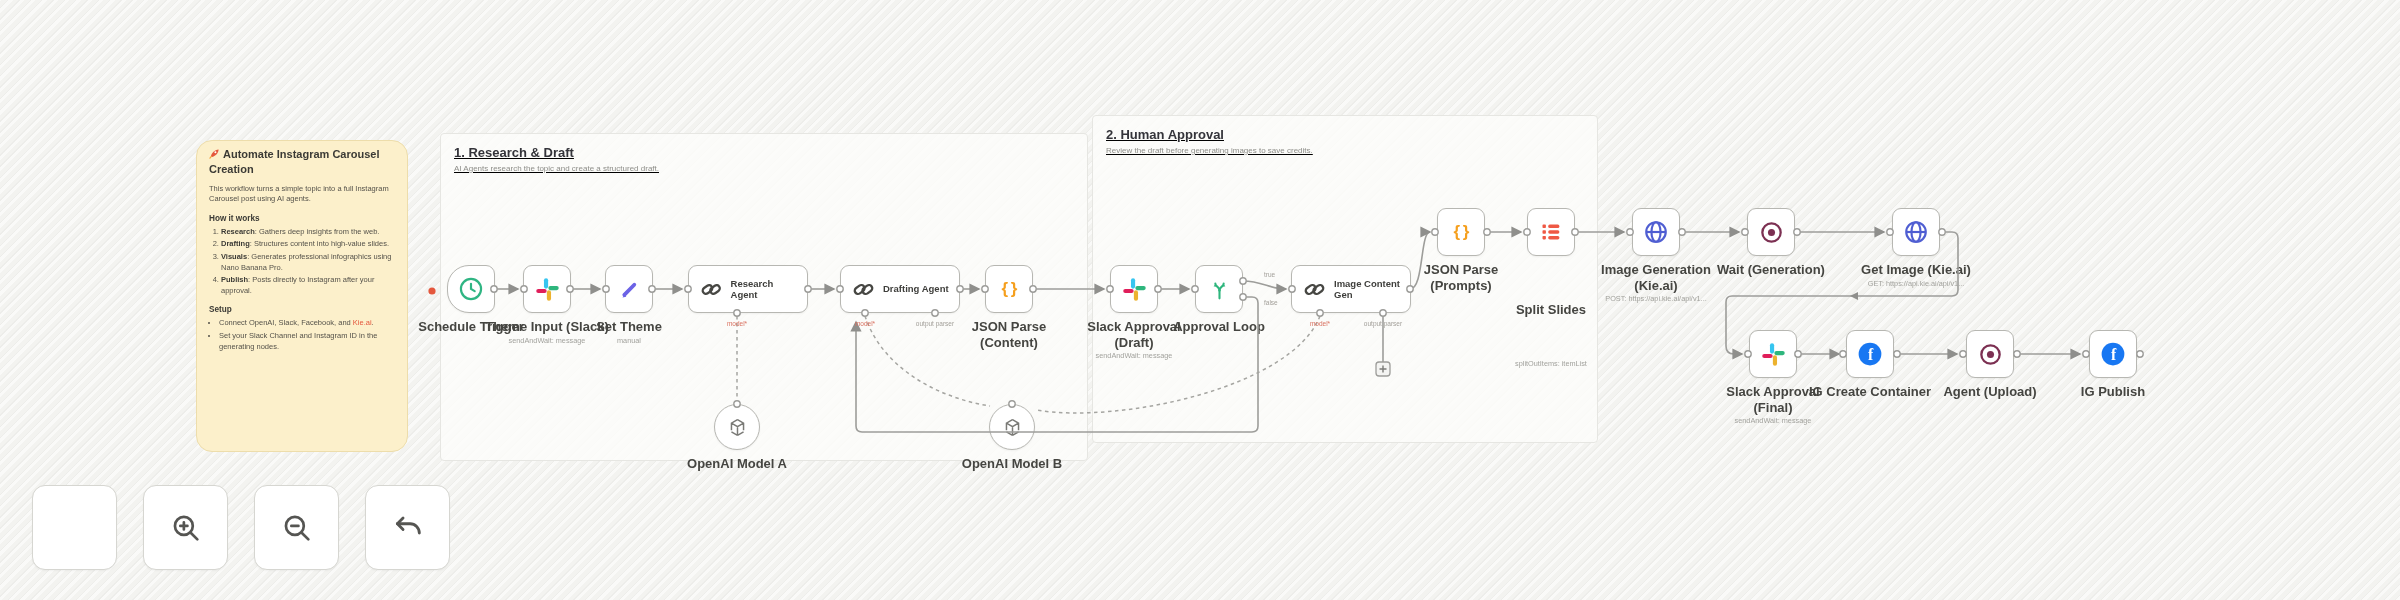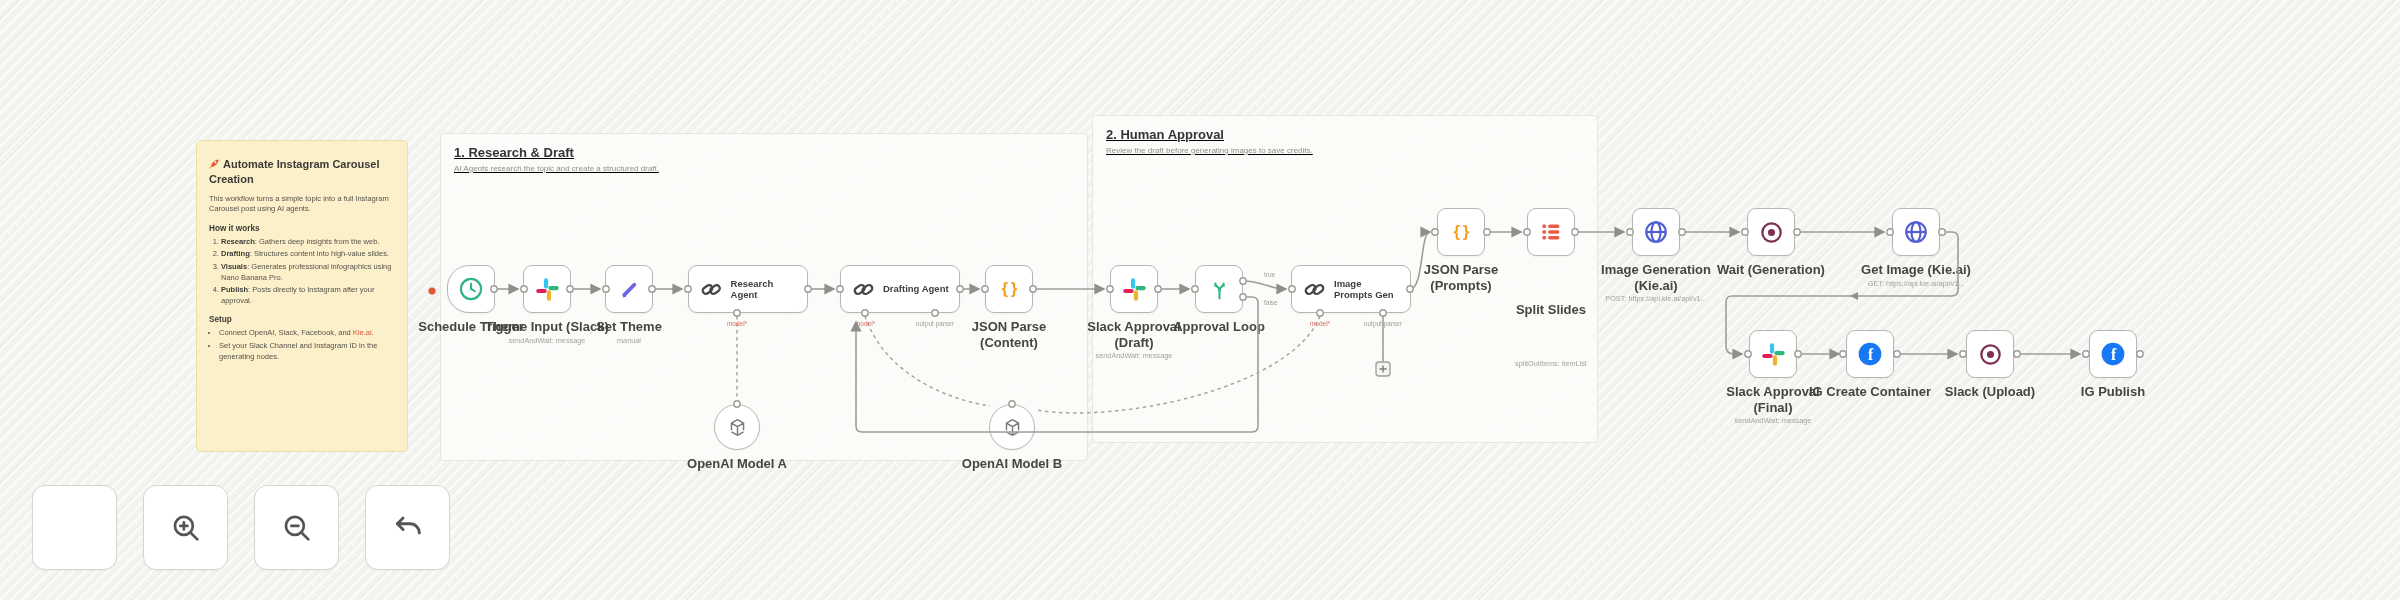--- a/index.html
+++ b/index.html
@@ -1,21 +1,21 @@
 <!DOCTYPE html>
 <html><head>
 <meta charset="utf-8">
 <style>
   html,body{margin:0;padding:0;background:#f2f2ef;font-family:"Liberation Sans","DejaVu Sans",sans-serif;}
   .canvas{position:relative;width:2400px;height:600px;overflow:hidden;
     background-color:#f3f3f0;
     background-image:repeating-linear-gradient(-45deg, rgba(255,255,255,.55) 0 3px, rgba(0,0,0,.022) 3px 4px, transparent 4px 8px);}
   
   .sticky{position:absolute;left:196px;top:140px;width:212px;height:312px;background:#fcf0cb;
-    border:1px solid #edddab;border-radius:5px;padding:16px 12px;box-sizing:border-box;z-index:1;color:#4a473f;}
+    border:1px solid #edddab;border-radius:16px;padding:6px 12px;box-sizing:border-box;z-index:1;color:#4a473f;}
   .sticky h1{font-size:11px;line-height:1.3;margin:0 0 7px 0;color:#3b3a35;display:block;}
   .sticky h1 .ticon{margin-right:3px;vertical-align:-1px;}
   .sticky p{font-size:7.5px;line-height:1.4;margin:0 0 9px 0;color:#55524a;}
   .sticky h2{font-size:8.2px;margin:9px 0 4px 0;color:#3b3a35;}
   .sticky ol{margin:0;padding-left:12px;}
   .sticky ol li{font-size:7.5px;line-height:1.42;margin-bottom:2px;color:#55524a;}
   .sticky ul{margin:0;padding-left:10px;list-style:disc;}
   .sticky ul li{font-size:7.5px;line-height:1.45;margin-bottom:2px;color:#55524a;}
   .sticky b{color:#3b3a35;}
   .lnk{color:#e4573d;}
@@ -193,21 +193,21 @@
   </div>
 
   <div class="node-wrap" style="left:1286px;top:265px;">
     <div class="node wide">
       <svg width="23" height="23" viewBox="0 0 24 24">
           <g fill="none" stroke="#474743" stroke-width="2.4">
             <rect x="2.5" y="8.6" width="11" height="6.8" rx="3.4" transform="rotate(-35 8 12)"></rect>
             <rect x="10.5" y="8.6" width="11" height="6.8" rx="3.4" transform="rotate(-35 16 12)"></rect>
           </g>
         </svg>
-      <div class="agent-label" style="max-width:66px;">Image Prompts Gen</div>
+      <div class="agent-label" style="max-width:66px;">Image Content Gen</div>
     </div>
   </div>
 
   <div class="node-wrap" style="left:1396px;top:208px;">
     <div class="node">
       <span class="braces">{ }</span>
     </div>
     <div class="node-label">JSON Parse (Prompts)</div>
   </div>
 
@@ -289,21 +289,21 @@
     <div class="node-label">IG Create Container</div>
   </div>
 
   <div class="node-wrap" style="left:1925px;top:330px;">
     <div class="node">
       <svg width="25" height="25" viewBox="0 0 24 24">
           <circle cx="12" cy="12" r="8.8" fill="none" stroke="#7c3052" stroke-width="2.2"></circle>
           <circle cx="12" cy="12" r="3.4" fill="#7c3052"></circle>
         </svg>
     </div>
-    <div class="node-label">Slack (Upload)</div>
+    <div class="node-label">Agent (Upload)</div>
   </div>
 
   <div class="node-wrap" style="left:2048px;top:330px;">
     <div class="node">
       <svg width="26" height="26" viewBox="0 0 24 24">
           <circle cx="12" cy="12" r="10.5" fill="#1877F2"></circle>
           <text x="12.6" y="17.5" text-anchor="middle" font-size="14.5" font-weight="bold" fill="#ffffff" font-family="Liberation Serif, serif">f</text>
         </svg>
     </div>
     <div class="node-label">IG Publish</div>

